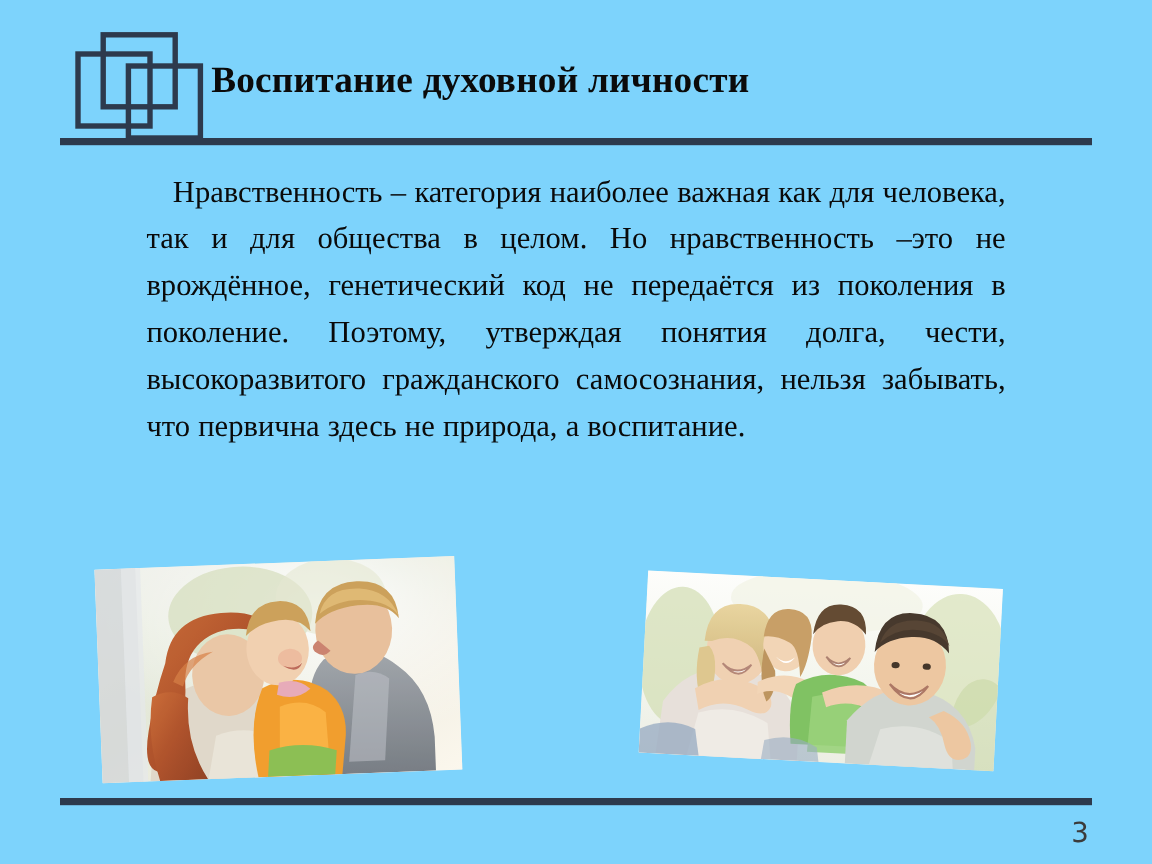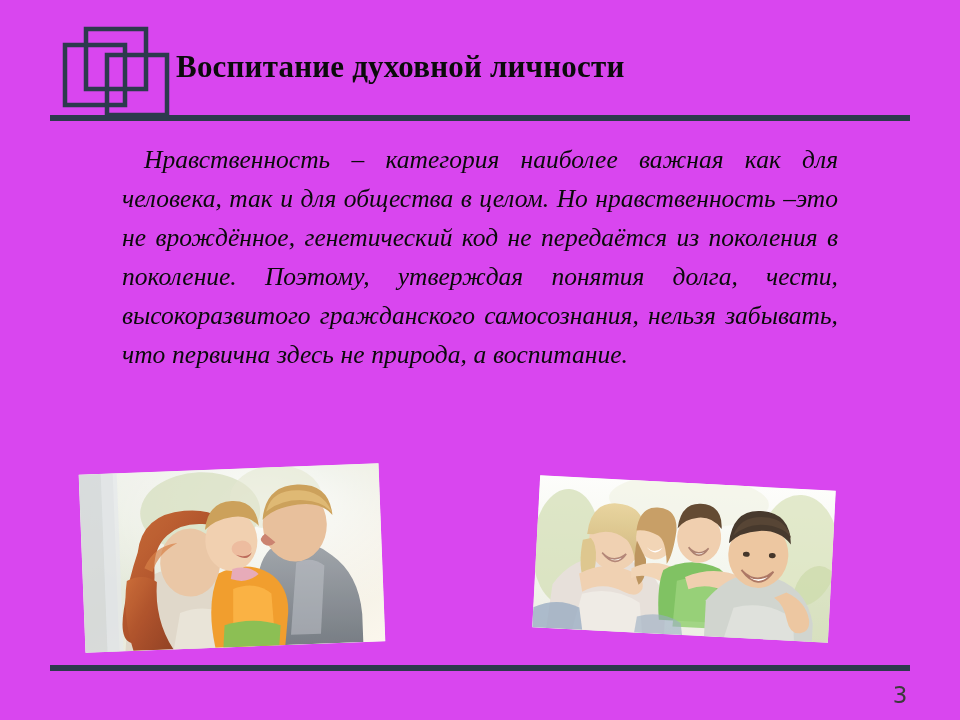--- a/index.html
+++ b/index.html
@@ -14,21 +14,21 @@
     font-family: "Liberation Serif", "DejaVu Serif", serif;
     overflow: hidden;
     position: relative;
   }
 
   .slide {
     position: absolute;
     inset: 0;
     width: 960px;
     height: 720px;
-    background: #d946ef;
+    background: #7dd3fc;
   }
 
   
   .header {
     position: absolute;
     left: 0;
     top: 0;
     width: 960px;
     height: 125px;
   }
@@ -78,21 +78,20 @@
     font-family: "Liberation Serif", "DejaVu Serif", serif;
     font-size: 25.5px;
     line-height: 39px;
     color: #0a0a0a;
     text-align: justify;
     text-indent: 22px;
     word-spacing: 0.4px;
   }
   .body-copy > p {
     margin: 0;
-    font-style: italic;
   }
 
   
   .photos {
     position: absolute;
     left: 0;
     top: 455px;
     width: 960px;
     height: 215px;
   }

